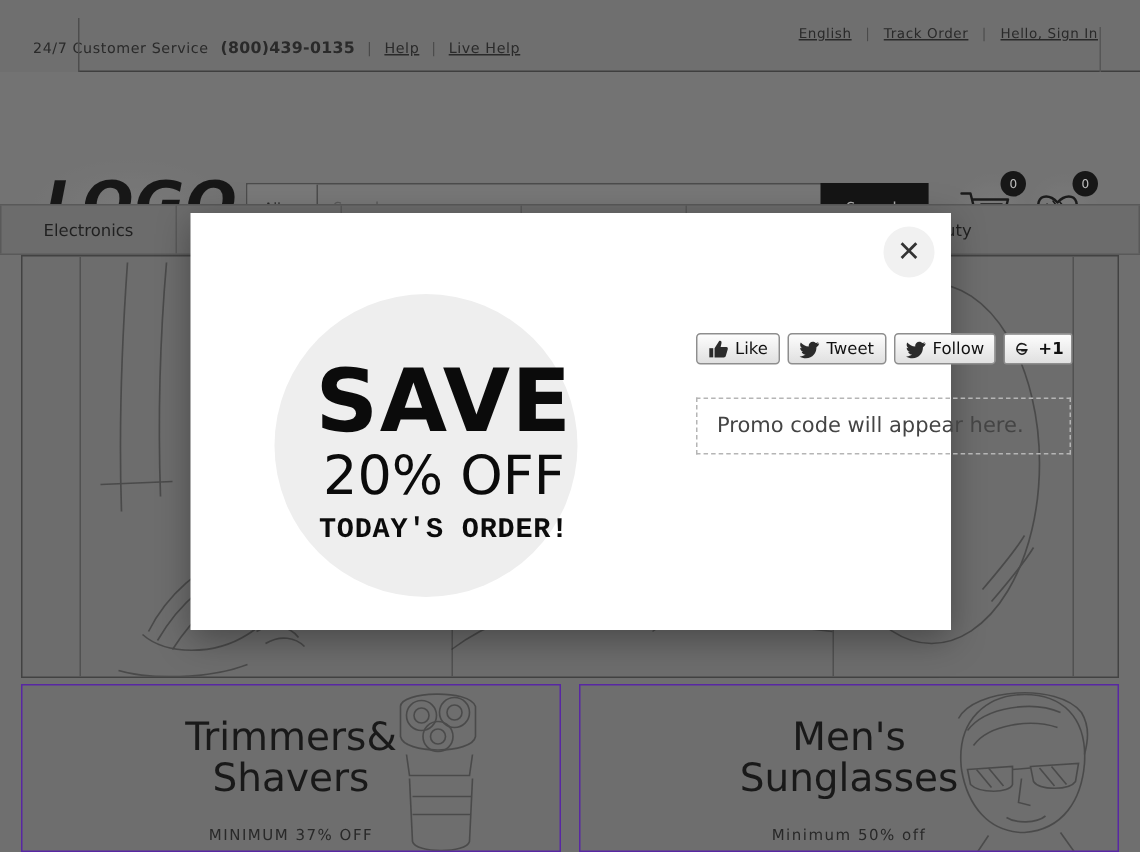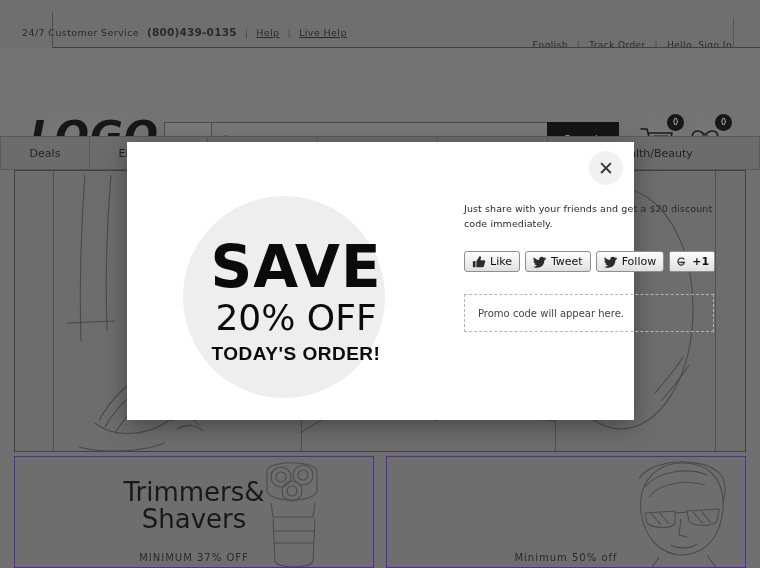--- a/index.html
+++ b/index.html
@@ -19,21 +19,21 @@
     position: absolute; left: 0; top: 0; width: 760px; height: 48px;
     background: #8e8e8e;
     display: flex; align-items: center;
   }
   .topbar-inner {
     position: absolute; left: 22px; top: 26px;
     display: flex; align-items: center; gap: 8px;
     font-size: 9.5px; color: #2b2b2b; letter-spacing: .4px;
   }
   .topbar-right {
-    position: absolute; right: 28px; top: 40px;
+    position: absolute; right: 28px; top: 18px;
     display: flex; align-items: flex-end; gap: 9px;
     font-size: 9px; color: #2b2b2b; letter-spacing: .4px;
   }
   .phone { font-weight: bold; font-size: 10.5px; letter-spacing: .2px; }
   .divider-pipe { color: #5a5a5a; }
   .ulink { text-decoration: underline; cursor: pointer; }
   .topline {
     position: absolute; left: 52px; top: 47px; width: 708px; height: 1px;
     background: #4a4a4a;
   }
@@ -165,21 +165,21 @@
     font-family: "DejaVu Sans", sans-serif;
   }
   .save-2 {
     position: absolute; left: 0; top: 134px; width: 318px;
     font-size: 36px; font-weight: normal; color: #0b0b0b; line-height: 1;
     font-family: "DejaVu Sans", sans-serif;
   }
   .save-3 {
     position: absolute; left: 0; top: 178px; width: 318px;
     font-size: 19px; font-weight: bold; color: #0b0b0b; letter-spacing: .5px; line-height: 1;
-    font-family: Liberation Sans, sans-serif;
+    font-family: Liberation Mono, monospace;
   }
 
   .modal-right { position: absolute; left: 337px; top: 60px; width: 258px; }
   .share-text {
     font-size: 9.5px; color: #2a2a2a; line-height: 1.55; width: 256px;
     letter-spacing: .1px;
   }
   .counters { display: flex; gap: 9px; margin-top: 16px; }
   .counter {
     position: relative; width: 53px; height: 29px; border: 1px solid #9a9a9a;
@@ -207,21 +207,21 @@
     font-size: 11px; color: #111; cursor: pointer; white-space: nowrap;
     font-family: "DejaVu Sans", sans-serif;
     text-align: right;
   }
   .sbtn.plusone { border-radius: 2px; padding: 0 5px; font-weight: bold; }
   .sicon { width: 14px; height: 14px; flex: none; }
   .promo {
     margin-top: 22px; width: 250px; height: 38px;
     border: 1px dashed #b5b5b5;
     display: flex; align-items: center; padding-left: 13px;
-    font-size: 10px; color: #444;
+    font-size: 14px; color: #444;
   }
 </style>
 </head>
 <body>
 
 <div class="page">
 
   <div class="site">
 
     <div class="topbar">
@@ -273,21 +273,20 @@
         <div class="icon-blob" style="left:1px;top:1px;"></div>
         <svg width="32" height="28" viewBox="0 0 32 28" style="position:absolute;left:5px;top:13px;">
           <path d="M16 25 C5 17 2 12 3.5 7.5 C5 3 11 2.5 16 8 C21 2.5 27 3 28.5 7.5 C30 12 27 17 16 25 Z" fill="none" stroke="#161616" stroke-width="1.6" stroke-linejoin="round"></path>
           <path d="M9 9 L15 16 M13 7 L19 15 M17 7 L22 13" stroke="#161616" stroke-width="1" stroke-linecap="round"></path>
         </svg>
         <div class="badge">0</div>
       </div>
     </div>
 
     <div class="nav">
-      <div class="nav-item" style="width:90px;">Deals</div>
       <div class="nav-item" style="width:118px;">Electronics</div>
       <div class="nav-item" style="width:110px;">Home</div>
       <div class="nav-item" style="width:120px;">Fashion</div>
       <div class="nav-item" style="width:110px;">Sports</div>
       <div class="nav-item" style="flex:1;">Health/Beauty</div>
     </div>
 
     <div class="hero">
       <div class="hero-col" style="left:38px;"></div>
       <div class="hero-col" style="left:286px;"></div>
@@ -357,41 +356,42 @@
             <path d="M48 40 C58 26 86 22 104 28"></path>
             <path d="M44 56 L74 54 L74 66 C72 72 52 72 46 66 Z"></path>
             <path d="M86 54 L118 52 L116 64 C112 70 92 70 88 64 Z"></path>
             <path d="M74 56 L86 55"></path>
             <path d="M50 56 L60 68 M58 55 L68 67 M92 55 L102 67 M100 54 L110 66"></path>
             <path d="M80 62 L78 78 L86 80"></path>
             <path d="M70 88 C76 92 90 92 96 87"></path>
             <path d="M58 100 L50 112 M106 98 L116 112"></path>
           </g>
         </svg>
+        <div class="tile-title">Men's
+Sunglasses</div>
         <div class="tile-sub">Minimum 50% off</div>
       </div>
     </div>
   </div>
 
   <div class="scrim"></div>
 
   <div class="modal">
     <button class="modal-close">✕</button>
 
     <div class="modal-left">
       <div class="save-circle"></div>
       <div class="save-text">
         <div class="save-1">SAVE</div>
         <div class="save-2">20% OFF</div>
         <div class="save-3">TODAY'S ORDER!</div>
       </div>
     </div>
 
     <div class="modal-right">
-      <div class="share-text">Just share with your friends and get a $20 discount code immediately.</div>
 
 
       <div class="socials">
         <div class="sbtn">
           <svg class="sicon" viewBox="0 0 16 16">
             <path d="M1 7 L4 7 L4 14 L1 14 Z" fill="#2b2b2b"></path>
             <path d="M5 7 L8.5 1.5 C10 1 10.6 2.2 10.2 3.6 L9.6 6 L14 6 C15 6 15.3 7 15 8 L13.6 12.8 C13.4 13.6 12.8 14 12 14 L5 14 Z" fill="#2b2b2b"></path>
           </svg>
           <span>Like</span>
         </div>

